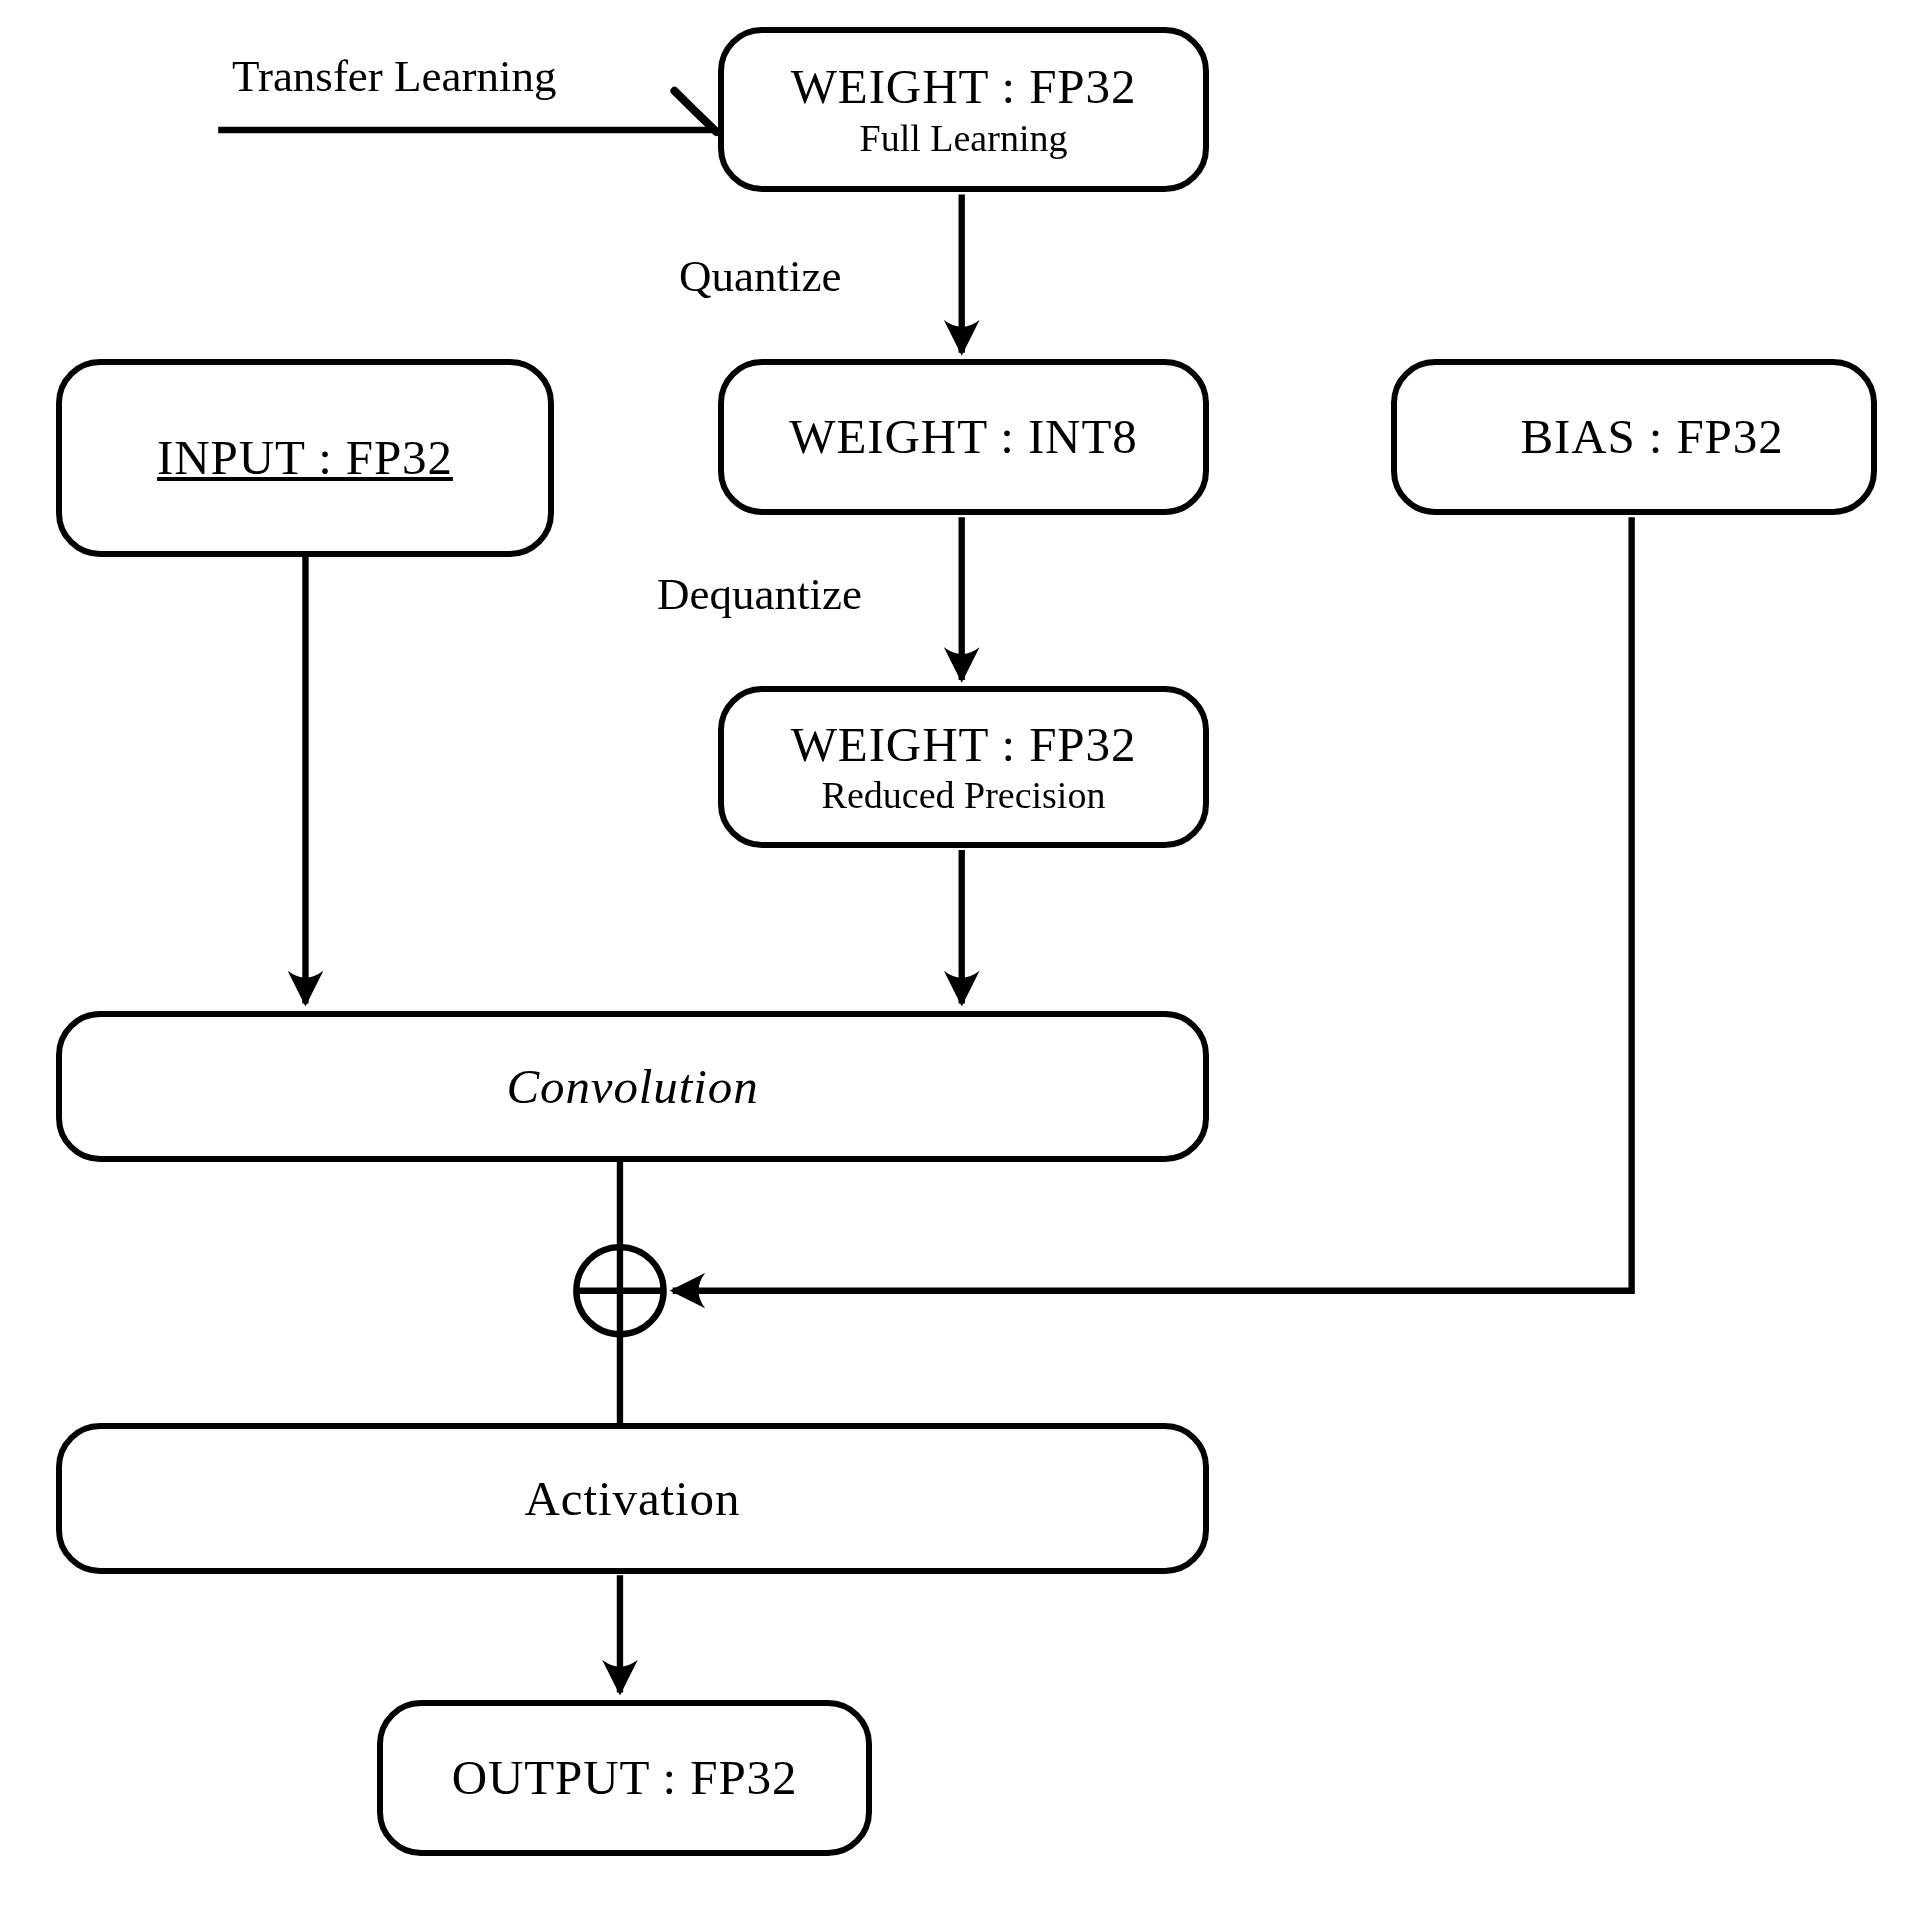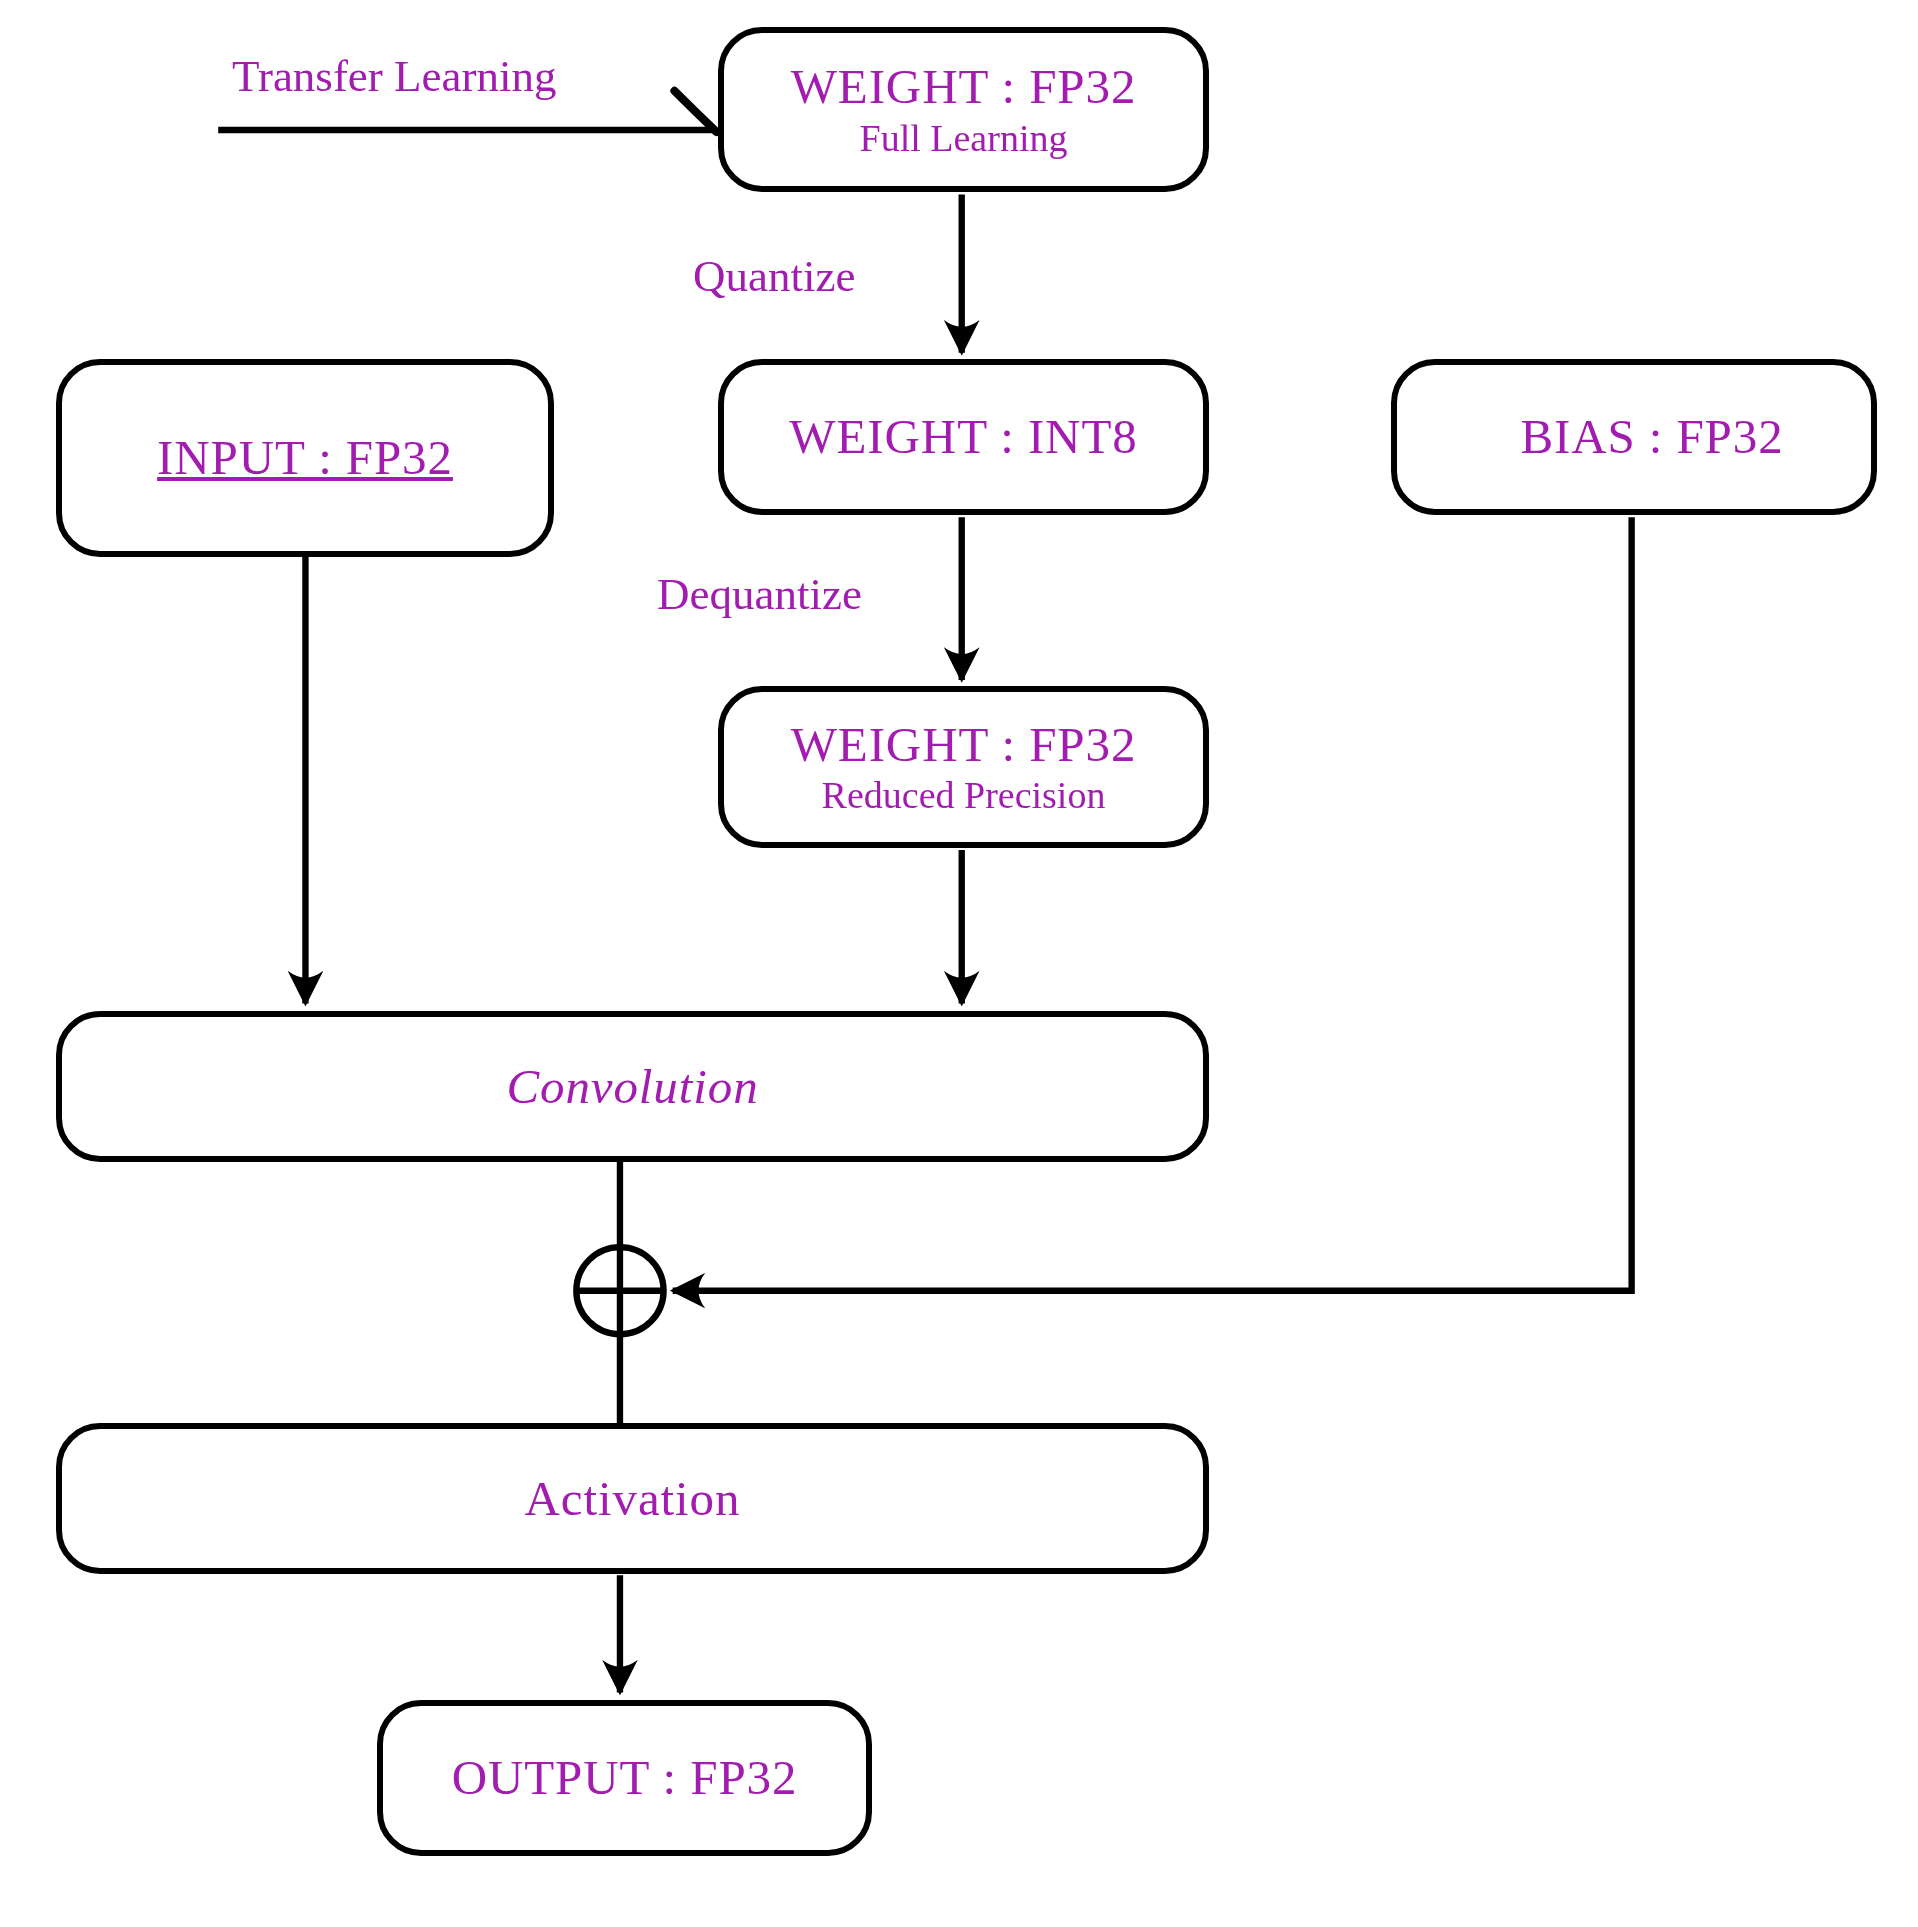--- a/index.html
+++ b/index.html
@@ -2,21 +2,21 @@
 <html style="font-size:14.5px"><head>
 <meta charset="utf-8">
 <style>
   html, body { margin: 0; padding: 0; background: #ffffff; }
   .canvas {
     position: relative;
     width: 1918px;
     height: 1927px;
     background: #ffffff;
     font-family: "Liberation Serif", "DejaVu Serif", serif;
-    color: #a21caf;
+    color: #000000;
   }
   svg.wires { position: absolute; left: 0; top: 0; width: 1918px; height: 1927px; }
   .node {
     position: absolute;
     box-sizing: border-box;
     border: 6.4px solid #000;
     border-radius: 44px;
     background: #fff;
     display: flex;
     flex-direction: column;
@@ -66,21 +66,21 @@
 
     <g>
       <circle cx="682" cy="1420" r="48" fill="#fff" stroke="#000" stroke-width="7"></circle>
       <path d="M634,1420 H730" stroke="#000" stroke-width="7"></path>
       <path d="M682,1372 V1468" stroke="#000" stroke-width="7"></path>
     </g>
   </svg>
 
   <div class="edge-label" style="left:232px; top:50px;">Transfer Learning</div>
 
-  <div class="edge-label" style="left:693px; top:250px;">Quantize</div>
+  <div class="edge-label" style="left:679px; top:250px;">Quantize</div>
 
   <div class="edge-label" style="left:657px; top:568px;">Dequantize</div>
 
   <div class="node" style="left:718px; top:27px; width:491px; height:165px;">
     <div class="main">WEIGHT : FP32</div>
     <div class="sub">Full Learning</div>
   </div>
 
   <div class="node" style="left:56px; top:359px; width:498px; height:198px;text-decoration:underline;">
     <div class="main">INPUT : FP32</div>

